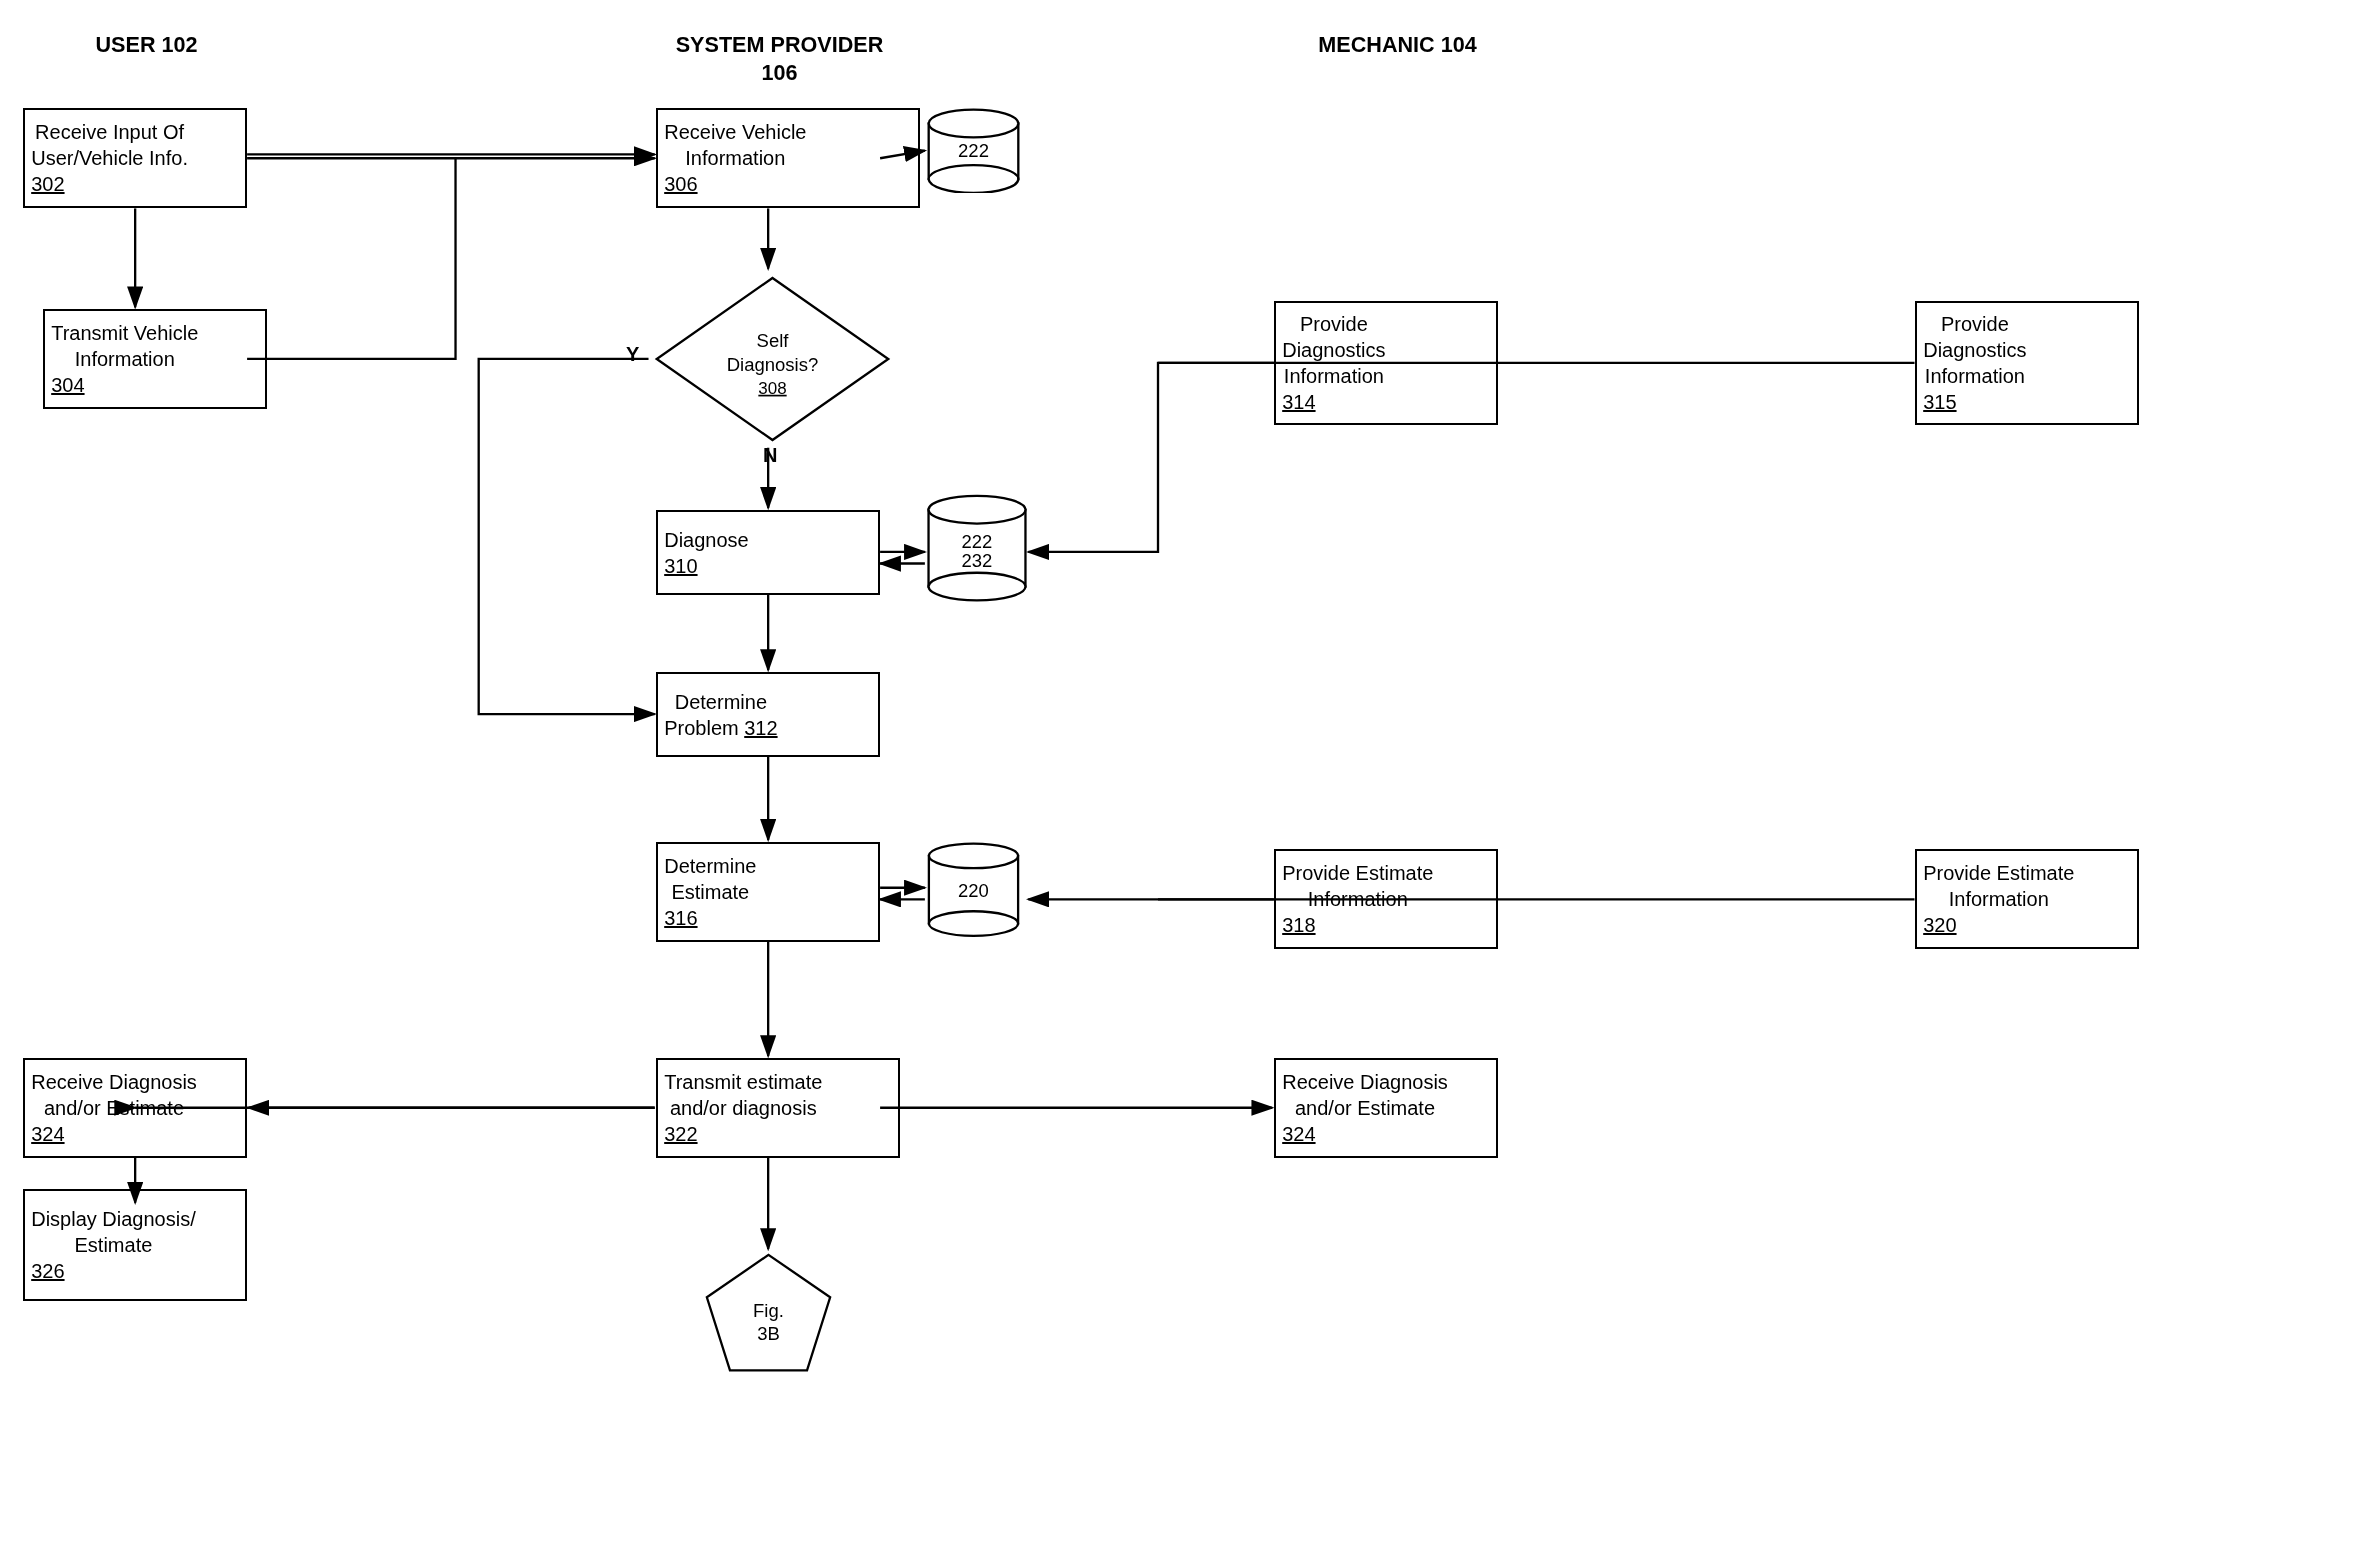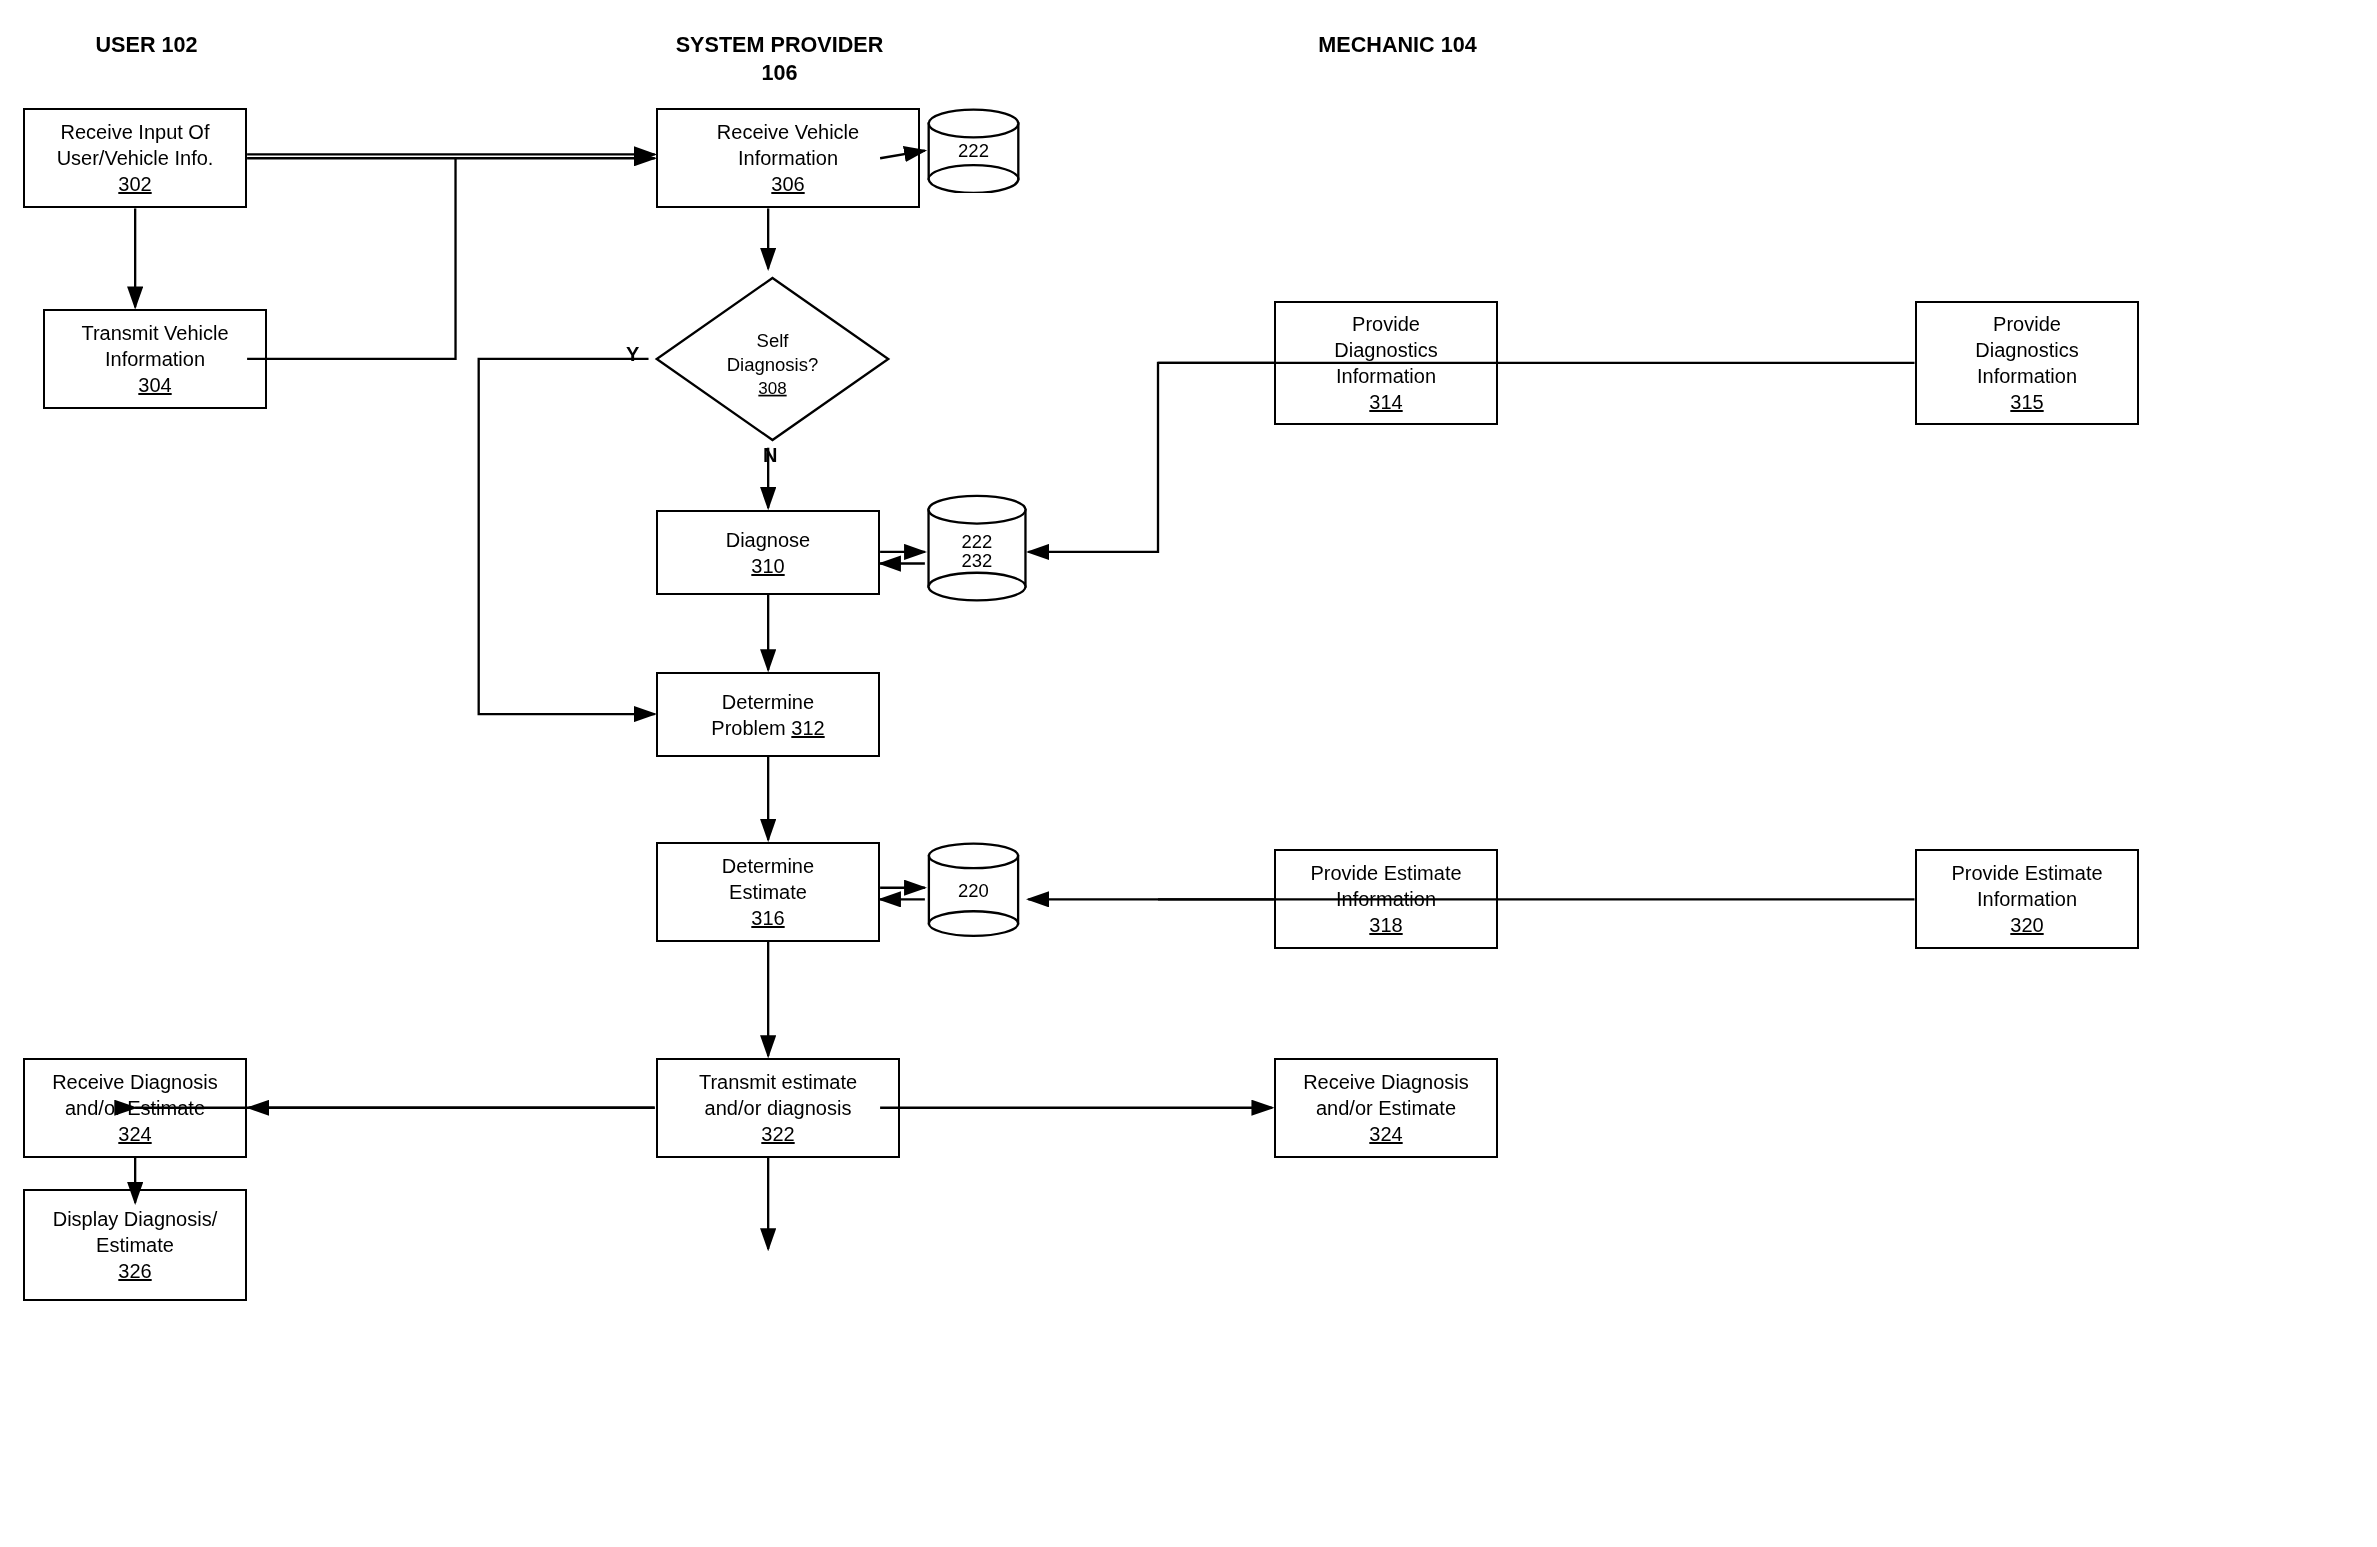--- a/index.html
+++ b/index.html
@@ -27,21 +27,21 @@
       line-height: 1.3;
     }
 
     
     .fc-box {
       position: absolute;
       border: 2.3px solid #000;
       background: #fff;
       display: flex;
       flex-direction: column;
-      align-items: center;
+      align-items: flex-start;
       justify-content: center;
       text-align: center;
       font-size: 20px;
       line-height: 1.3;
       padding: 6.2px;
     }
 
     .fc-box .ref {
       text-decoration: underline;
       display: block;
@@ -184,20 +184,27 @@
   <div class="fc-box" style="left: 23px; top: 1189px; width: 224px; height: 112px;">
     <span>Display Diagnosis/<br>Estimate</span>
     <span class="ref">326</span>
   </div>
 
   <div class="fc-box" style="left: 1274px; top: 1058px; width: 224px; height: 100px;">
     <span>Receive Diagnosis<br>and/or Estimate</span>
     <span class="ref">324</span>
   </div>
 
+  <div style="position:absolute; left: 703px; top: 1251px; width: 131px; height: 131px;">
+    <svg viewBox="0 0 170 170" width="131" height="131">
+      <polygon points="85,5 165,60 135,155 35,155 5,60" fill="white" stroke="black" stroke-width="3"></polygon>
+      <text x="85" y="85" text-anchor="middle" font-size="24" font-family="Arial">Fig.</text>
+      <text x="85" y="115" text-anchor="middle" font-size="24" font-family="Arial">3B</text>
+    </svg>
+  </div>
 
   <svg class="arrows-svg" viewBox="0 0 3079 2004" width="2377" height="1547">
     <defs>
       <marker id="arrowhead" markerWidth="10" markerHeight="7" refX="9" refY="3.5" orient="auto">
         <polygon points="0 0, 10 3.5, 0 7" fill="#000"></polygon>
       </marker>
       <marker id="arrowhead-left" markerWidth="10" markerHeight="7" refX="1" refY="3.5" orient="auto">
         <polygon points="10 0, 0 3.5, 10 7" fill="#000"></polygon>
       </marker>
     </defs>

